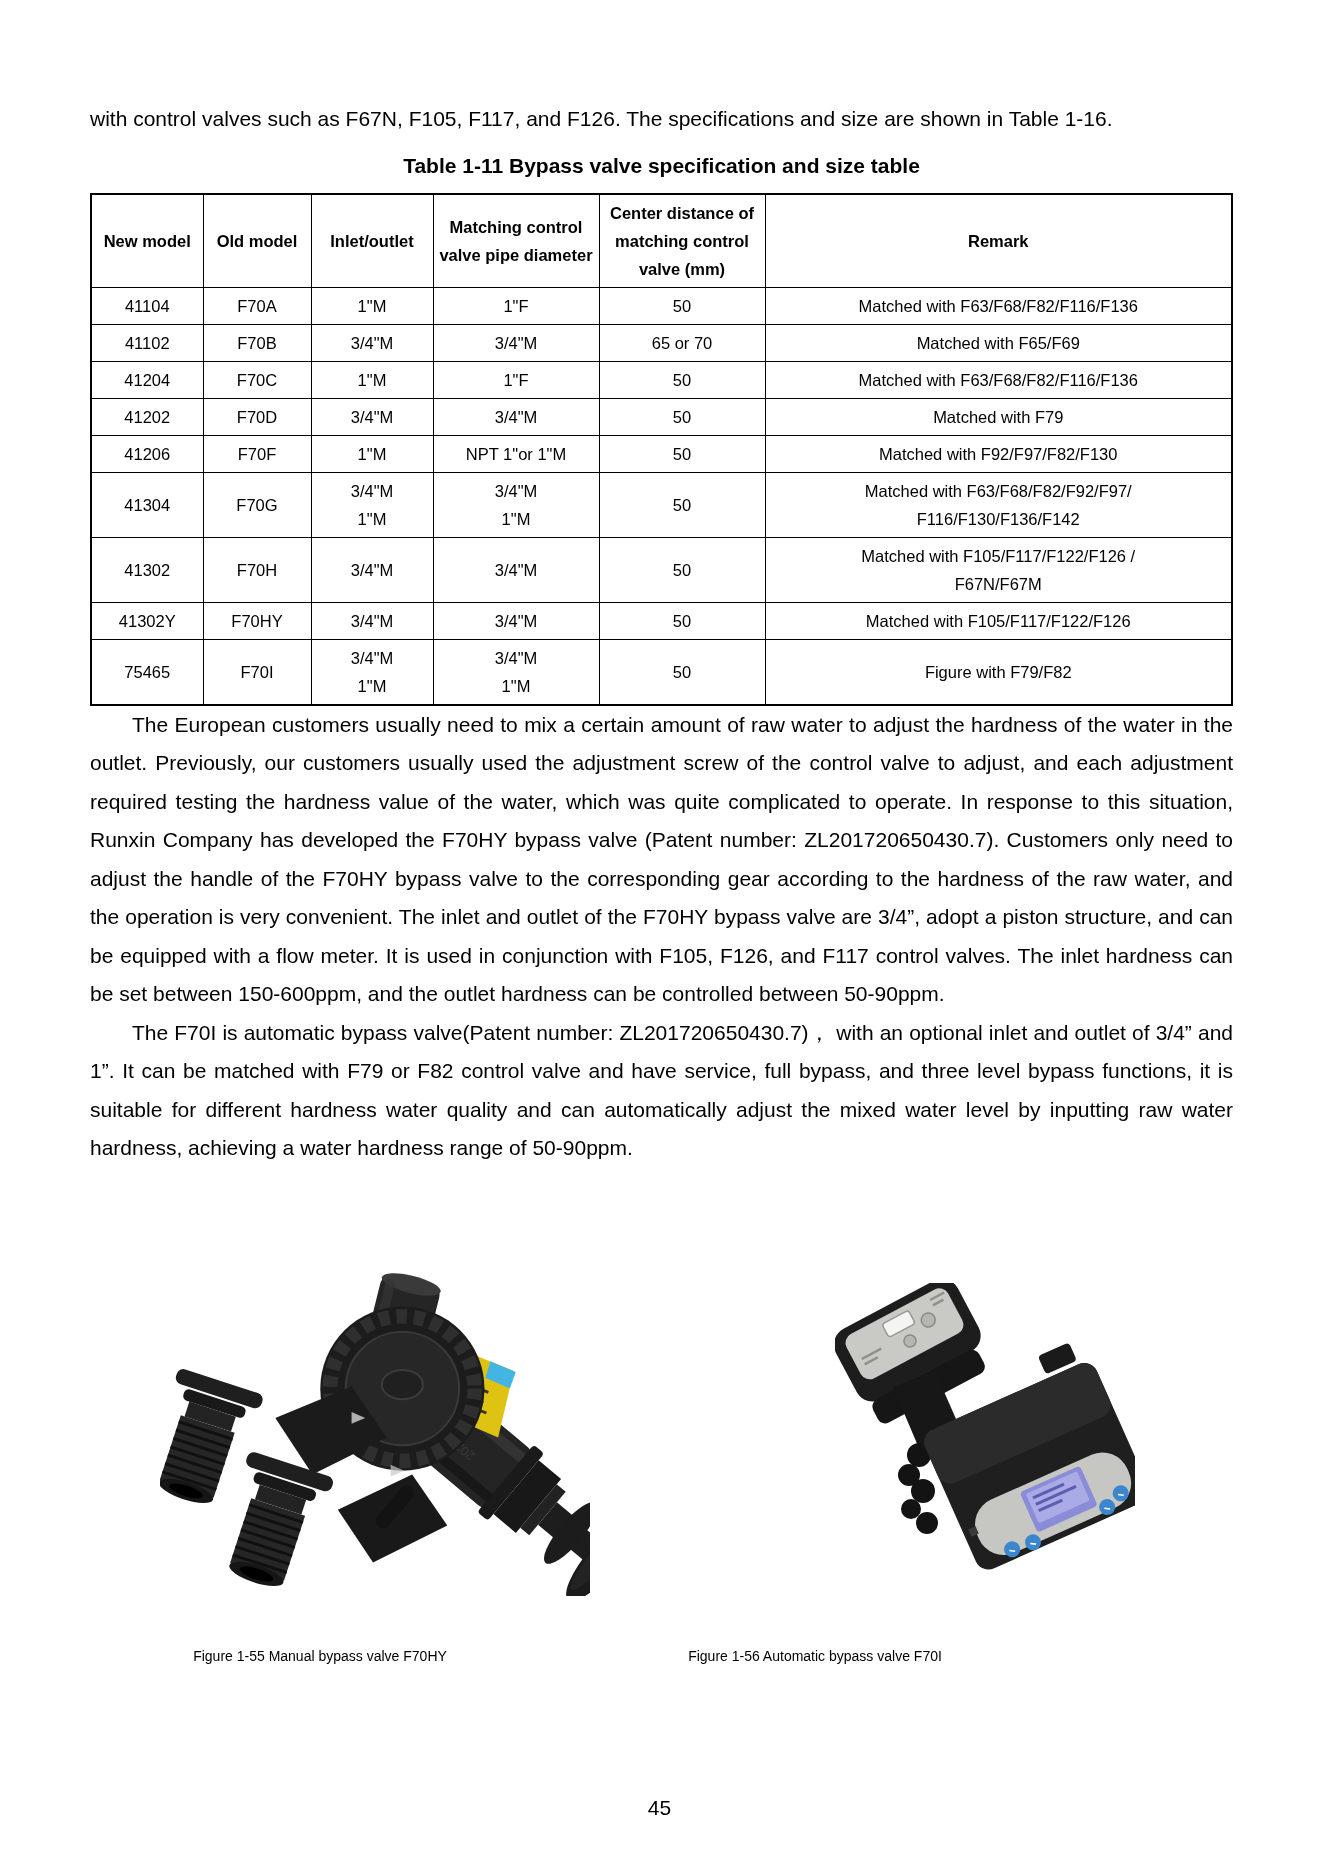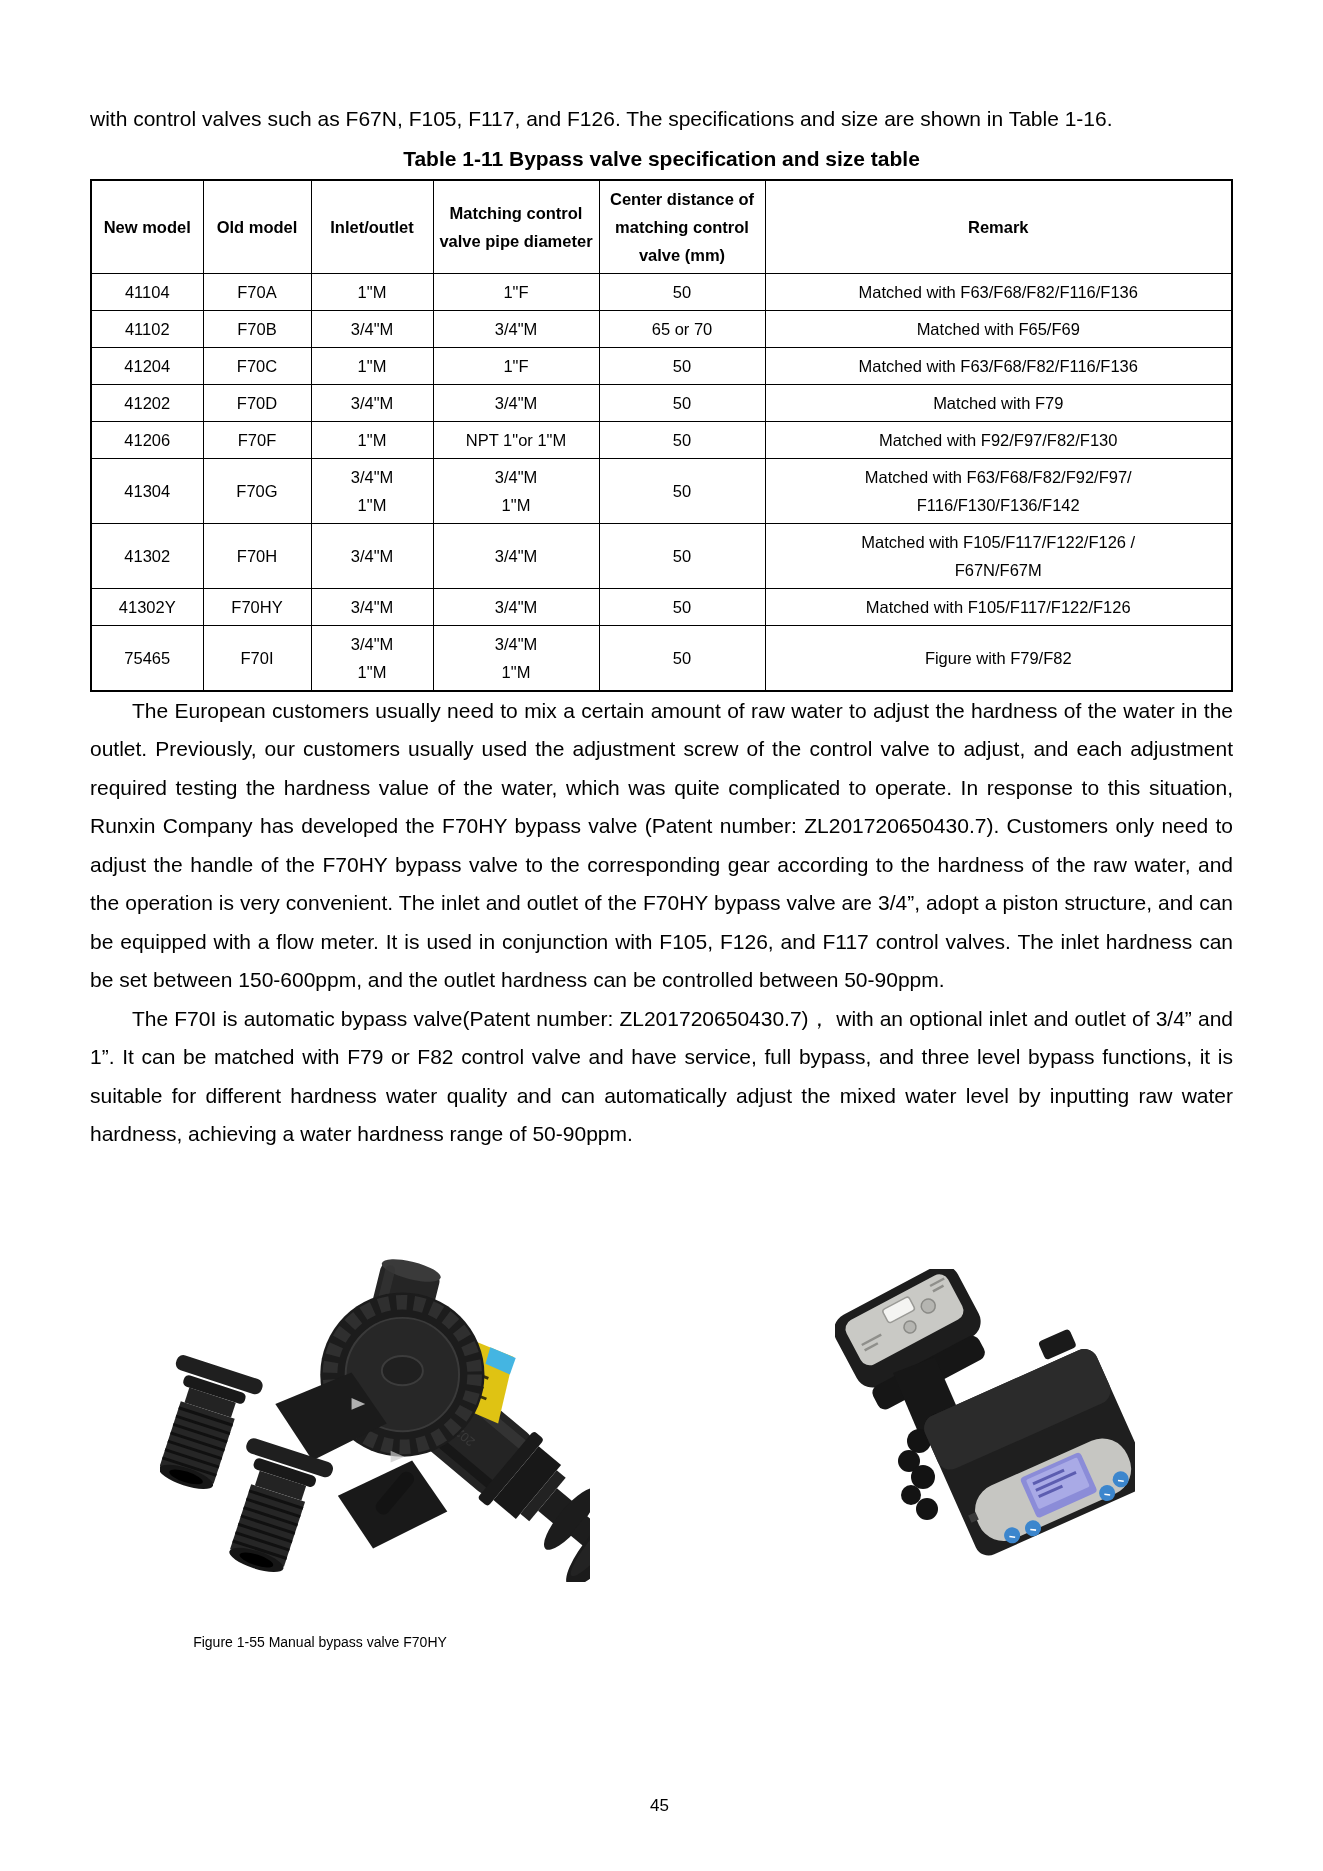--- a/index.html
+++ b/index.html
@@ -16,21 +16,21 @@
   }
   .intro {
     margin:0;
     font-size:21px; line-height:38.5px;
     text-align:justify;
   }
   .table-title {
     font-size:21px; font-weight:bold;
     text-align:center;
     line-height:32px;
-    margin:4px;
+    margin:11px;
   }
   table.spec-table {
     width:100%;
     border-collapse:collapse;
     table-layout:fixed;
     border:2px solid #000;
     font-size:16.5px;
   }
   table.spec-table th, table.spec-table td {
     border:1.5px solid #000;
@@ -64,21 +64,21 @@
     margin-top:45px;
     display:flex;
     font-size:14px;
   }
   .cap-left  { width:460px; text-align:center; }
   .cap-right { width:530px; text-align:center; }
   .page-number {
     position:absolute;
     top:1796px; left:0; right:4px;
     text-align:center;
-    font-size:17px;
+    font-size:21px;
   }
 </style>
 </head>
 <body>
 
 <div class="page">
 
   <p class="intro">with control valves such as F67N, F105, F117, and F126. The specifications and size are shown in Table 1-16.</p>
 
   <div class="table-title">Table 1-11 Bypass valve specification and size table</div>
@@ -414,16 +414,17 @@
           <circle cx="268" cy="243" r="8" stroke="none" fill="#3c86cd"></circle>
           <path d="M143 250 l5 3 M165 252 l5 3 M247 250 l5 3 M265 243 l5 3" stroke="#ffffff" stroke-width="1.6" fill="none"></path>
         </g>
         <rect x="114" y="214" width="8" height="8" fill="#3a3a3a"></rect>
       </g>
     </svg>
   </div>
 
   <div class="captions-row">
     <div class="cap-left">Figure 1-55 Manual bypass valve F70HY</div>
+    <div class="cap-right">Figure 1-56 Automatic bypass valve F70I</div>
   </div>
 
   <div class="page-number">45</div>
 </div>
 
 </body></html>

